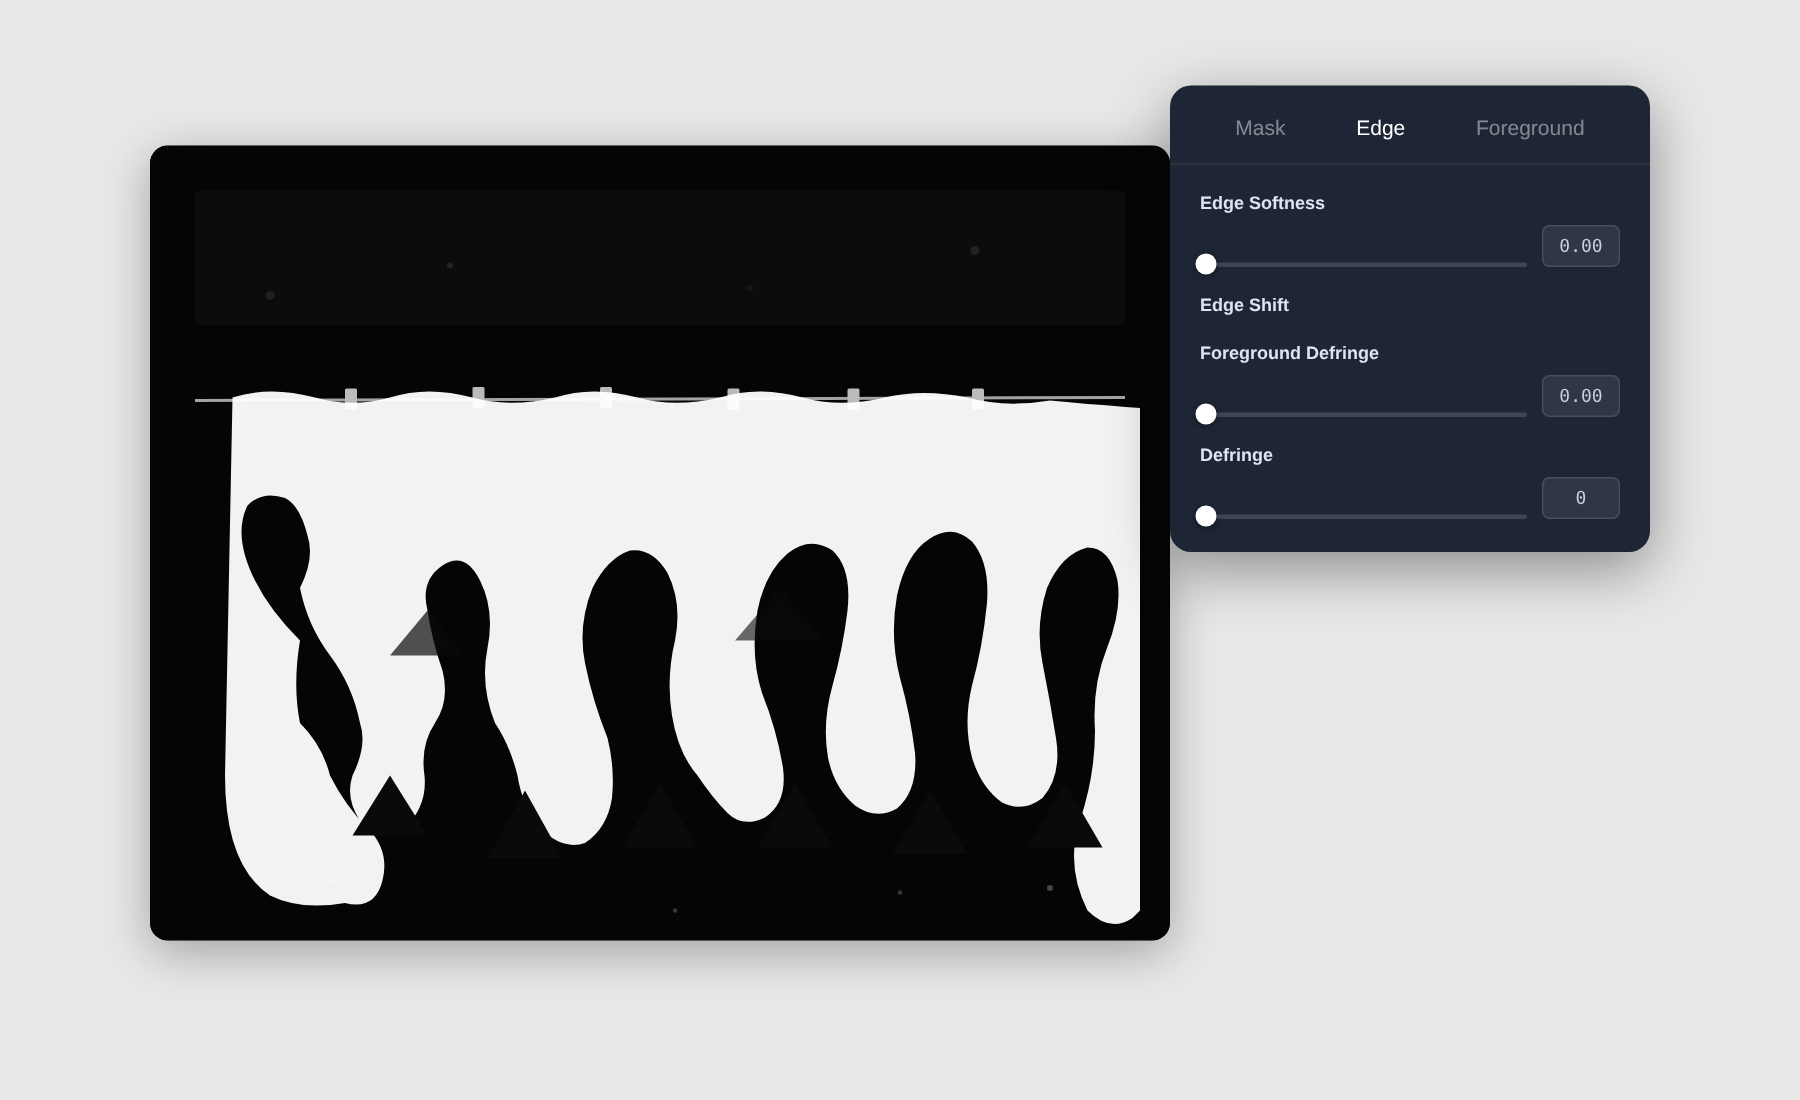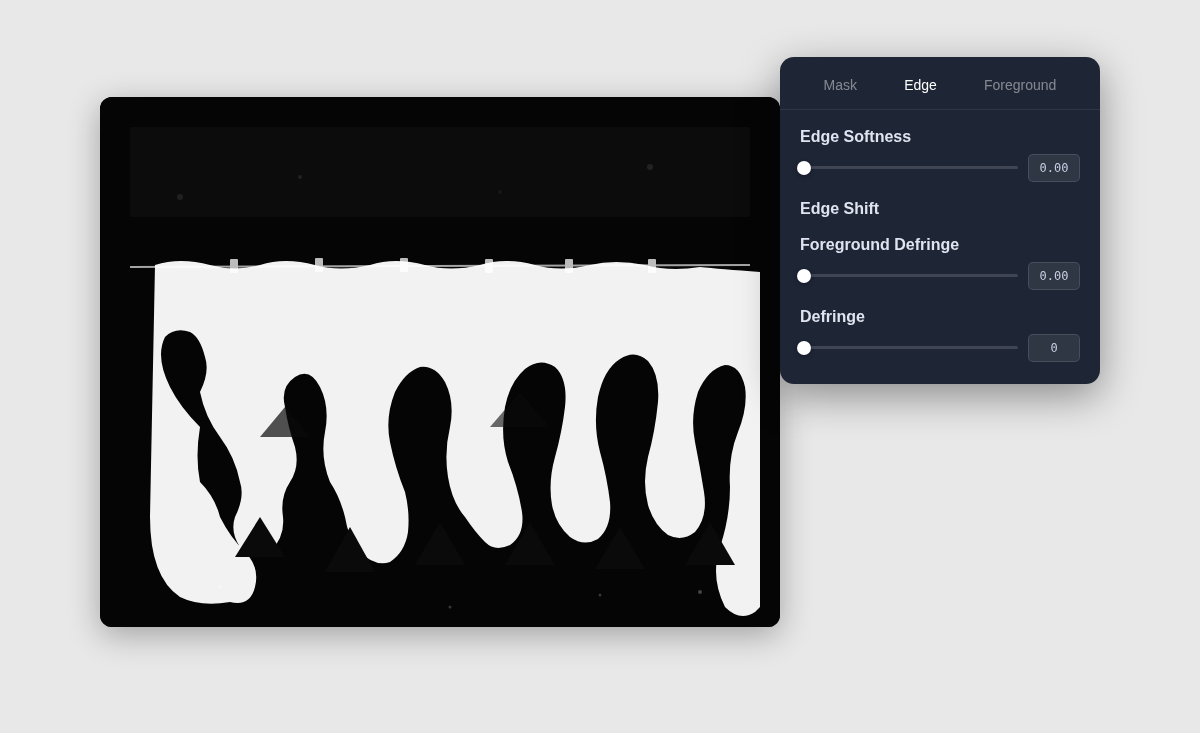--- a/index.html
+++ b/index.html
@@ -89,30 +89,30 @@
 
     .control-group {
       margin-bottom: 18px;
     }
 
     .control-group:last-child {
       margin-bottom: 0;
     }
 
     .control-label {
-      font-size: 16px;
+      font-size: 12px;
       font-weight: 600;
       color: #e0e4f0;
       margin-bottom: 8px;
       display: block;
     }
 
     .control-row {
       display: flex;
-      align-items: center;
+      align-items: flex-end;
       gap: 10px;
     }
 
     .slider-track {
       flex: 1;
       height: 3px;
       background: rgba(255,255,255,0.15);
       border-radius: 2px;
       position: relative;
       cursor: pointer;

